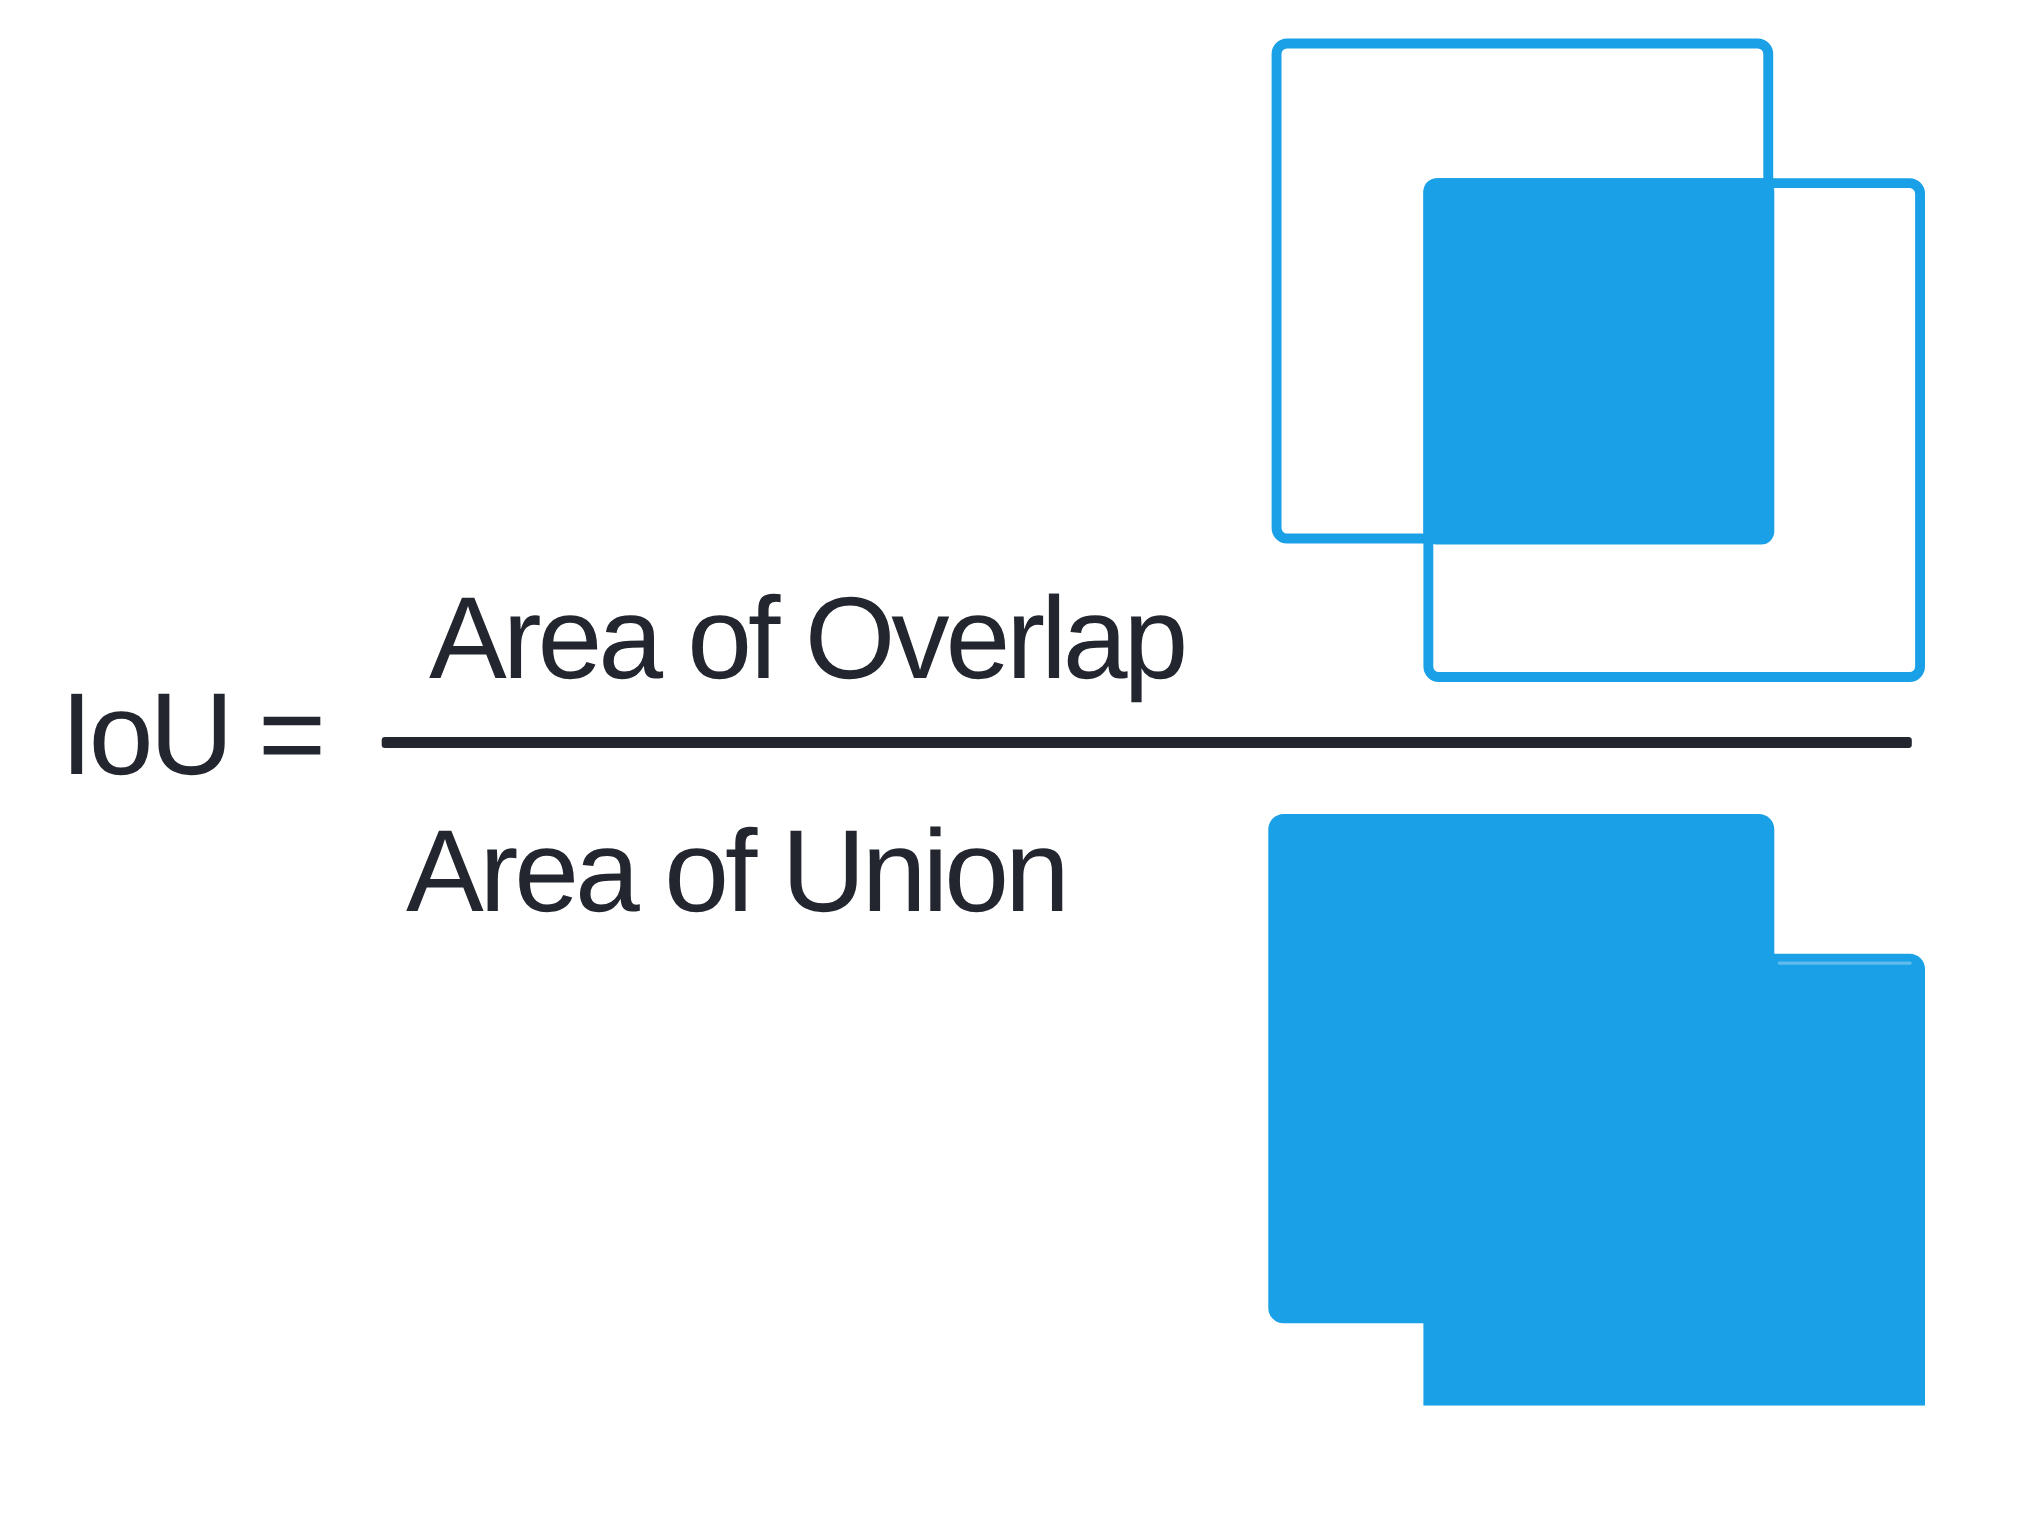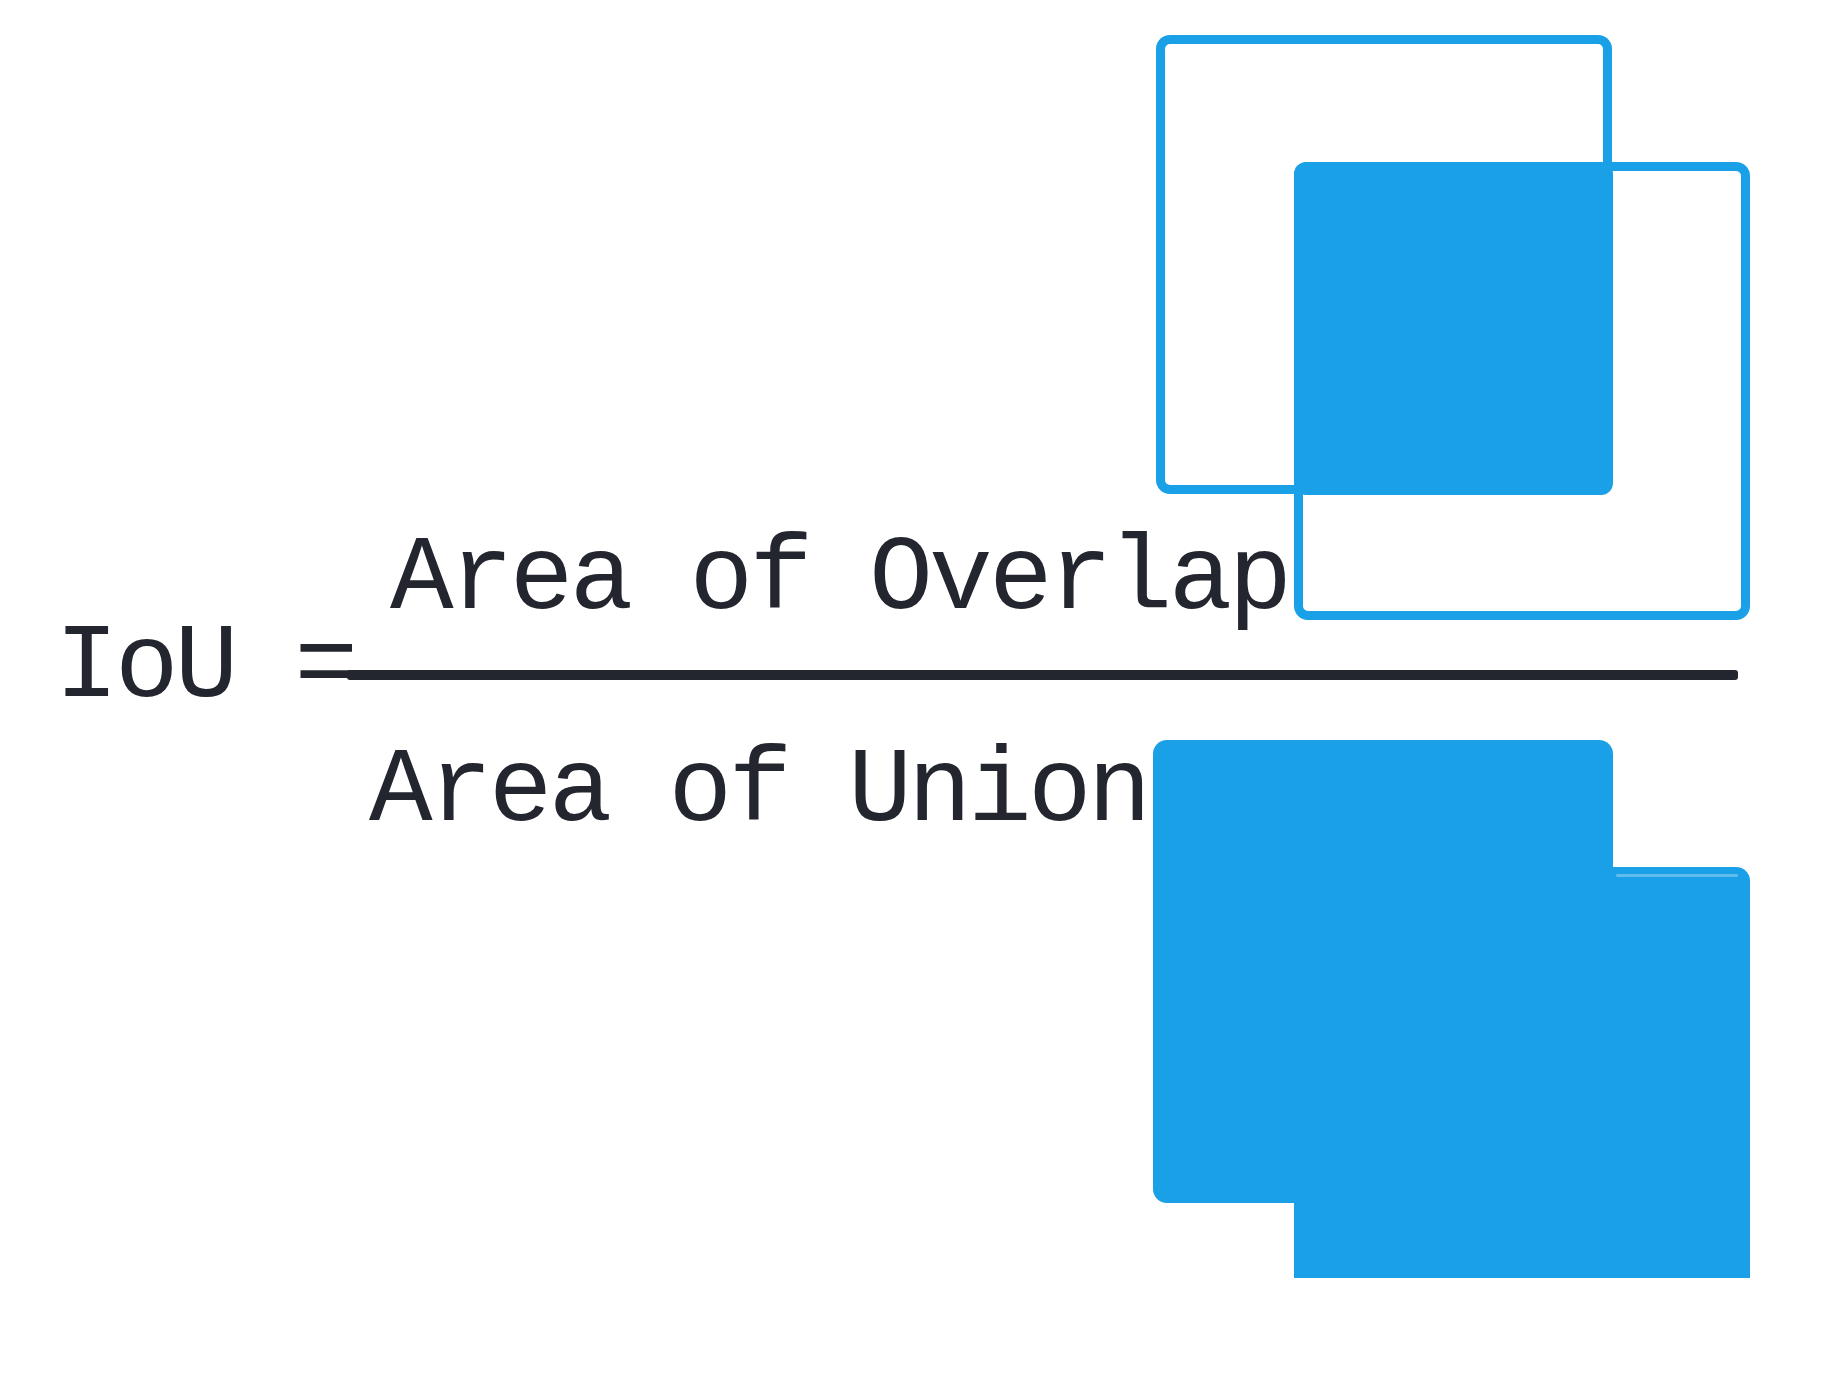--- a/index.html
+++ b/index.html
@@ -6,21 +6,21 @@
     --box-blue:#1AA0E6;
     --formula-dark:#23262F;
     --background:#FFFFFF;
   }
   html,body{margin:0;padding:0;background:var(--background);}
   .canvas{
     position:relative;
     width:1845px;height:1278px;
     background:var(--background);
     overflow:hidden;
-    font-family:Liberation Mono, monospace;
+    font-family:Liberation Sans, sans-serif;
   }
   .t{
     position:absolute;
     color:var(--formula-dark);
     font-size:106px;
     line-height:1;
     letter-spacing:-0.035em;
     white-space:nowrap;
     font-weight:400;
   }

